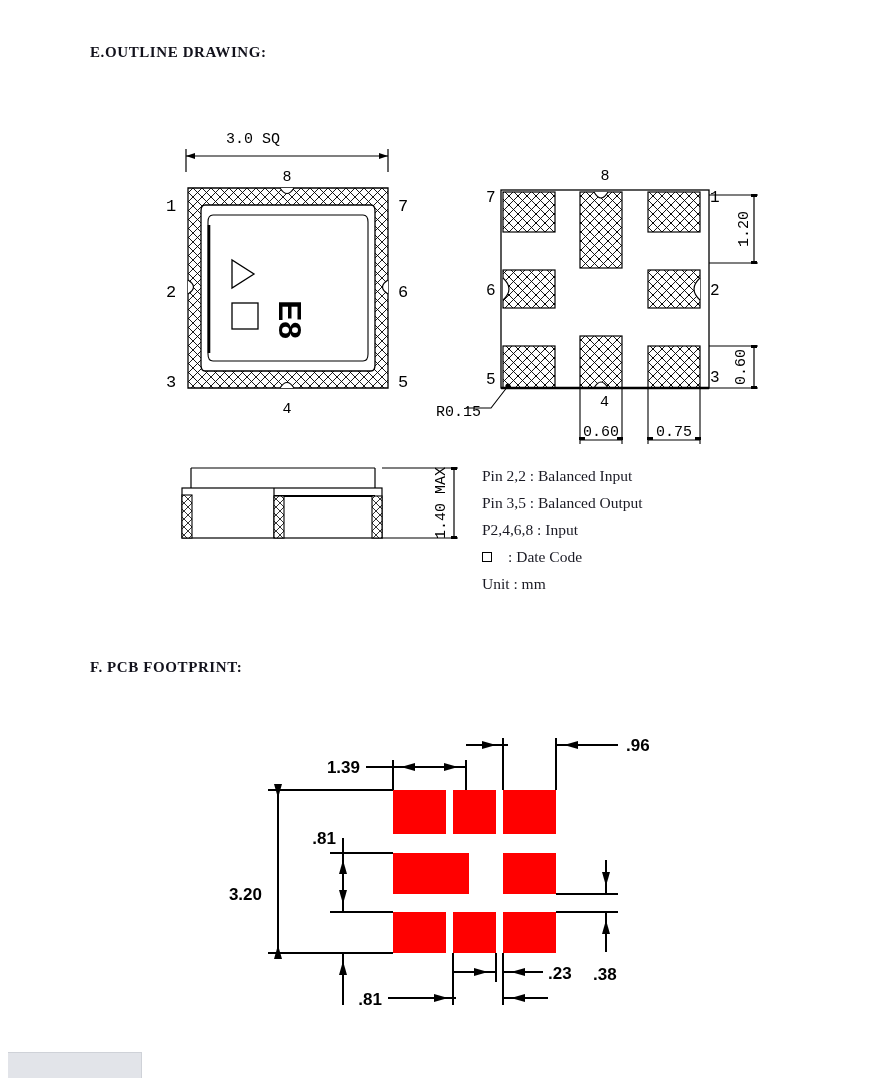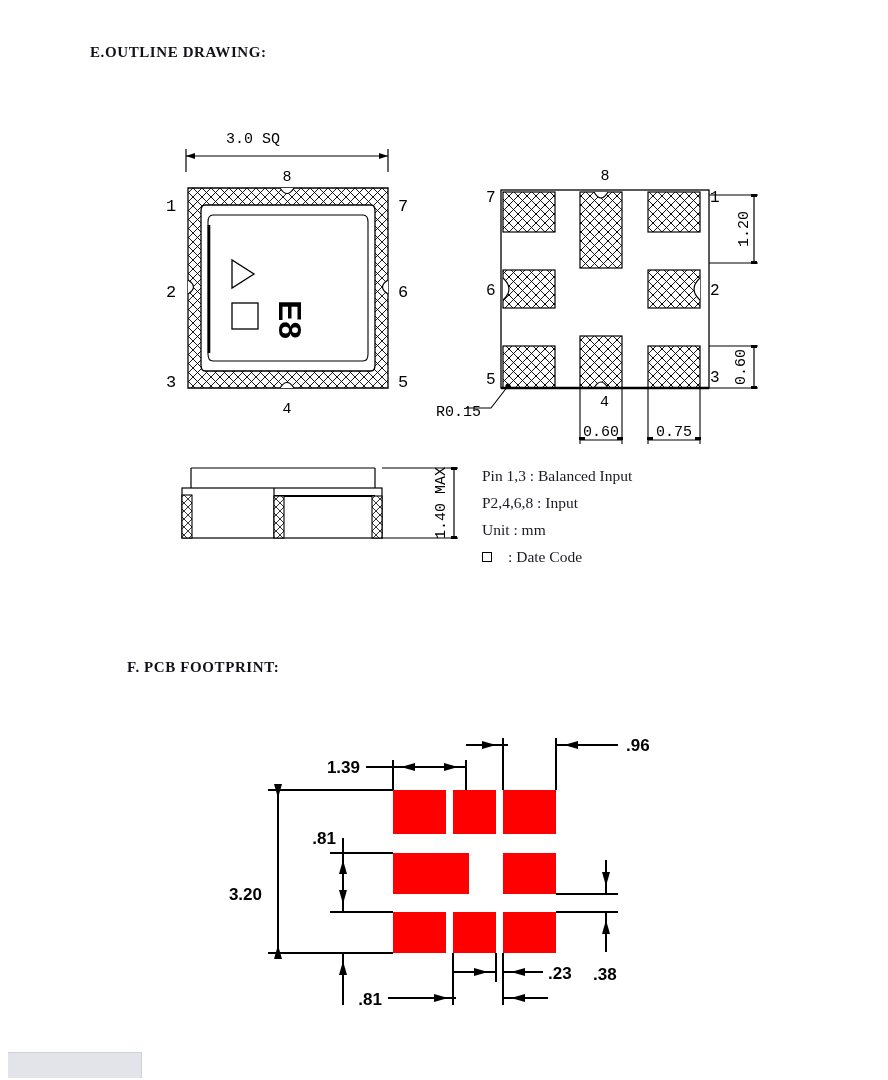--- a/index.html
+++ b/index.html
@@ -3,21 +3,21 @@
 <meta charset="utf-8">
 <style>
   html,body{margin:0;padding:0;background:#ffffff;}
   body{width:888px;height:1080px;position:relative;overflow:hidden;
        font-family:"Liberation Serif",serif;color:#000;}
   .page{position:absolute;left:8px;top:0;width:888px;height:1080px;background:#fff;text-align:center;}
 
   .sec-title{position:absolute;font-family:"Liberation Serif",serif;font-weight:bold;
              font-size:15px;letter-spacing:.6px;color:#12121c;white-space:nowrap;}
   #sec-e{left:82px;top:44px;}
-  #sec-f{left:82px;top:659px;margin-left:37px;}
+  #sec-f{left:82px;top:659px;}
 
   .draw{position:absolute;}
   svg{display:block;overflow:visible;}
 
   .legend{position:absolute;left:474px;top:462px;width:260px;}
   .legend-row{display:flex;align-items:center;height:27px;font-size:15.5px;
               font-family:"Liberation Serif",serif;color:#1a1a24;white-space:nowrap;}
   .legend-row .sym{display:inline-block;width:26px;text-align:left;}
   .tri-g{display:inline-block;width:0;height:0;border-left:5px solid transparent;
          border-right:5px solid transparent;border-bottom:8px solid #000;
@@ -186,31 +186,34 @@
       <line x1="214" y1="83" x2="290" y2="83" stroke="#000" stroke-width="1.1"></line>
       <line x1="286" y1="13" x2="286" y2="83" stroke="#000" stroke-width="1.2"></line>
       <rect x="283" y="12" width="6" height="3" fill="#000"></rect>
       <rect x="283" y="81" width="6" height="3" fill="#000"></rect>
       <text x="277" y="48" font-family="Liberation Mono, monospace" font-size="15" fill="#000" text-anchor="middle" transform="rotate(-90 277 48)">1.40 MAX</text>
     </svg>
   </div>
 
   <div class="legend">
     <div class="legend-row">
-      <span>Pin 1,3 : Balanced Input</span>
+      <span>Pin 2,2 : Balanced Input</span>
+    </div>
+    <div class="legend-row">
+      <span>Pin 3,5 : Balanced Output</span>
     </div>
     <div class="legend-row">
       <span>P2,4,6,8 : Input</span>
-    </div>
-    <div class="legend-row">
-      <span>Unit : mm</span>
     </div>
     <div class="legend-row">
       <span class="sym"><i class="sq-g"></i></span>
       <span>: Date Code</span>
+    </div>
+    <div class="legend-row">
+      <span>Unit : mm</span>
     </div>
   </div>
 
   <div class="sec-title" id="sec-f">F. PCB FOOTPRINT:</div>
 
   <div class="draw" style="left:230px;top:720px;">
     <svg width="420" height="300" viewBox="0 0 420 300">
 
       <rect x="155" y="70" width="53" height="44" fill="#FF0000"></rect>
       <rect x="215" y="70" width="43" height="44" fill="#FF0000"></rect>

